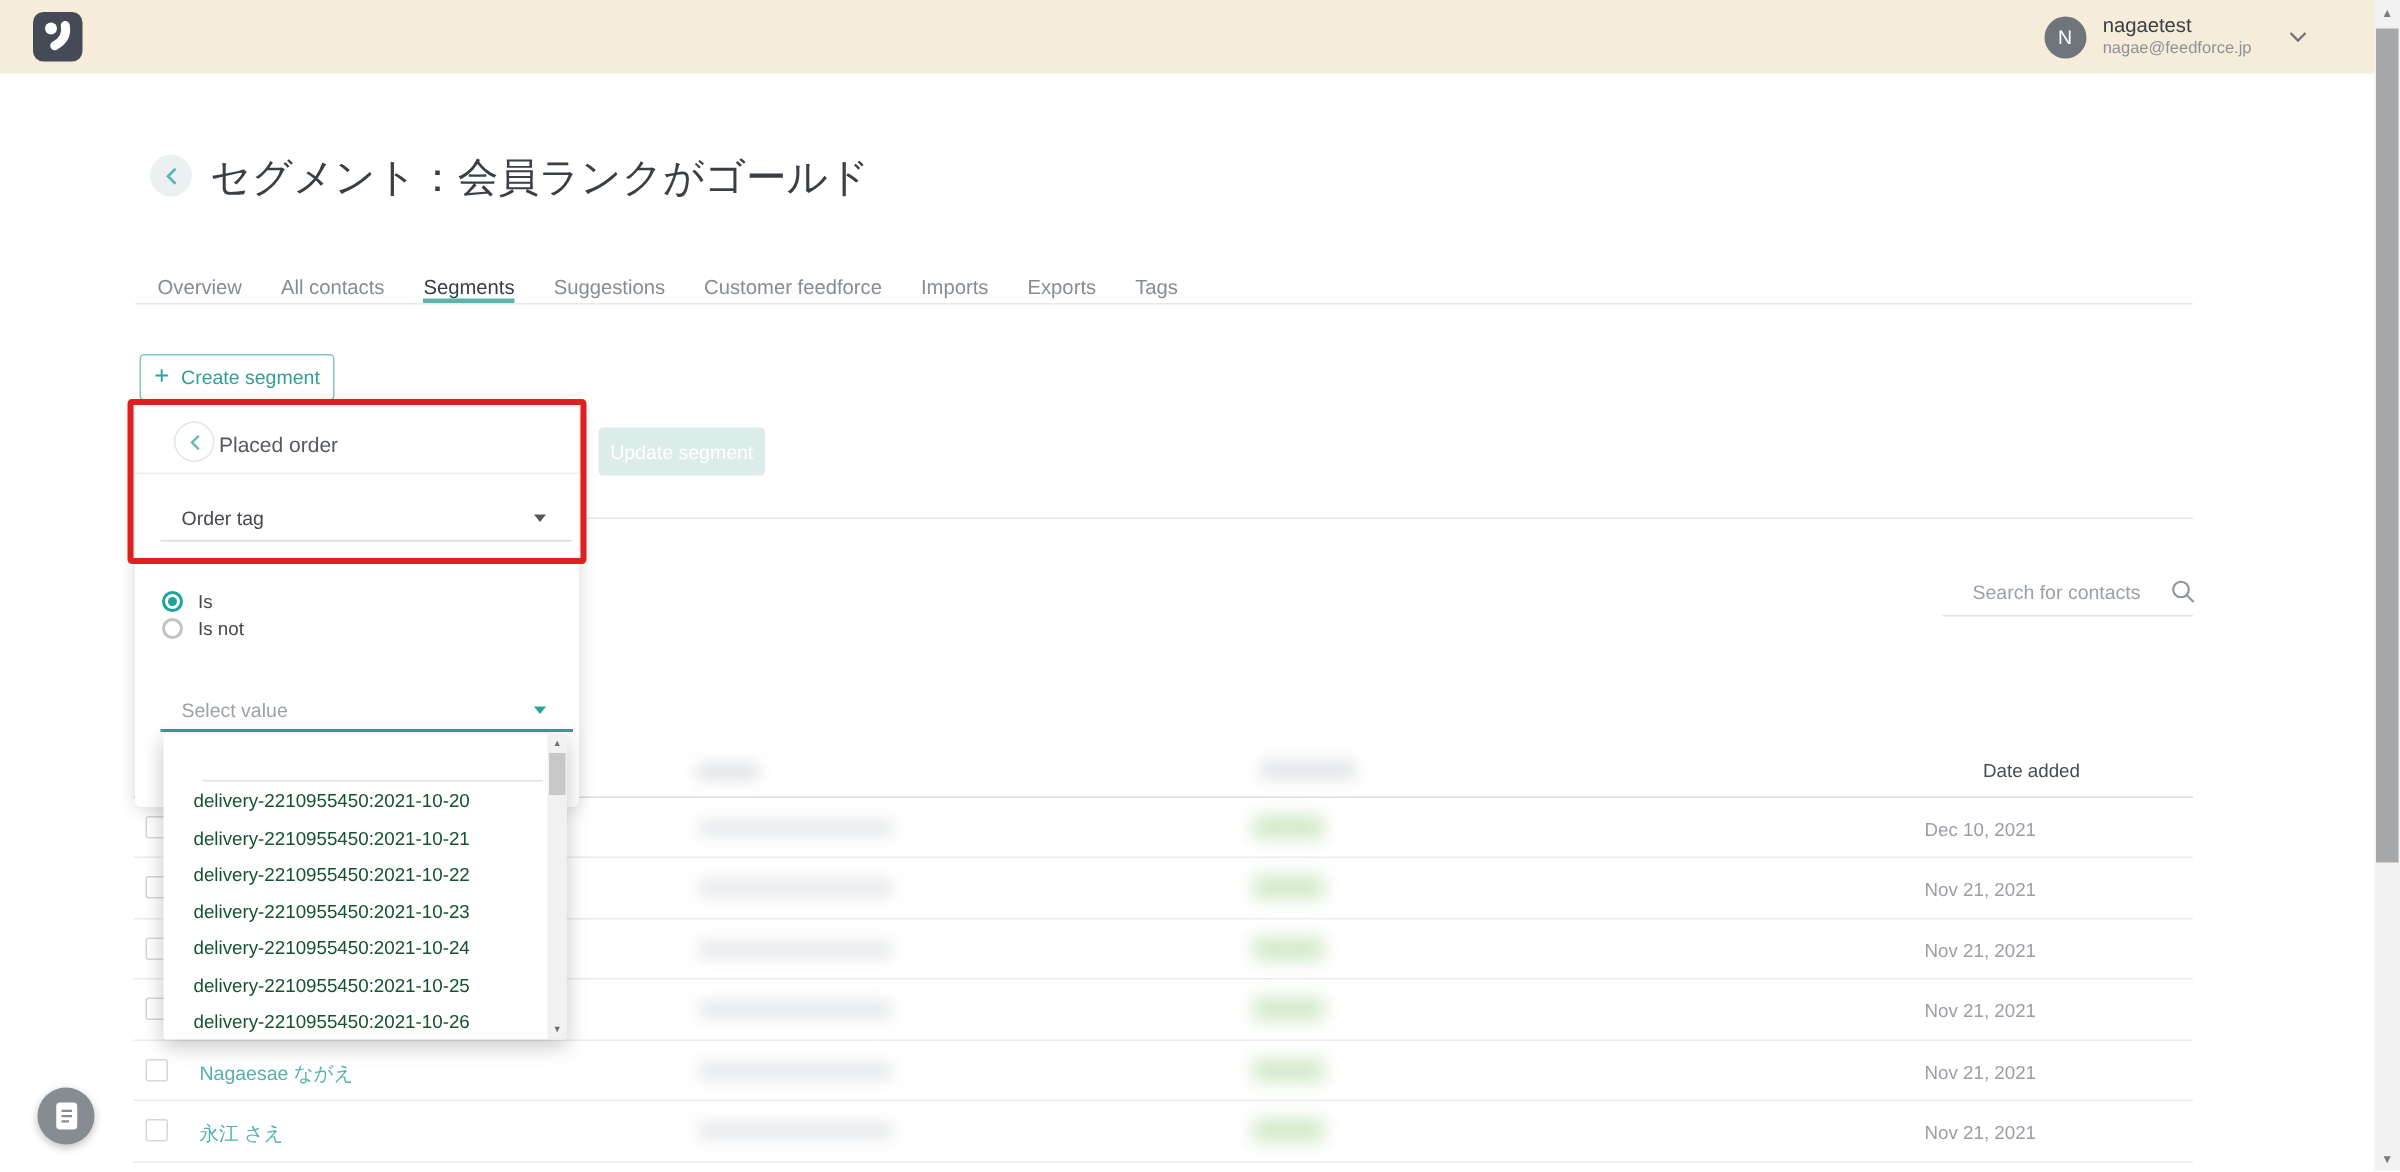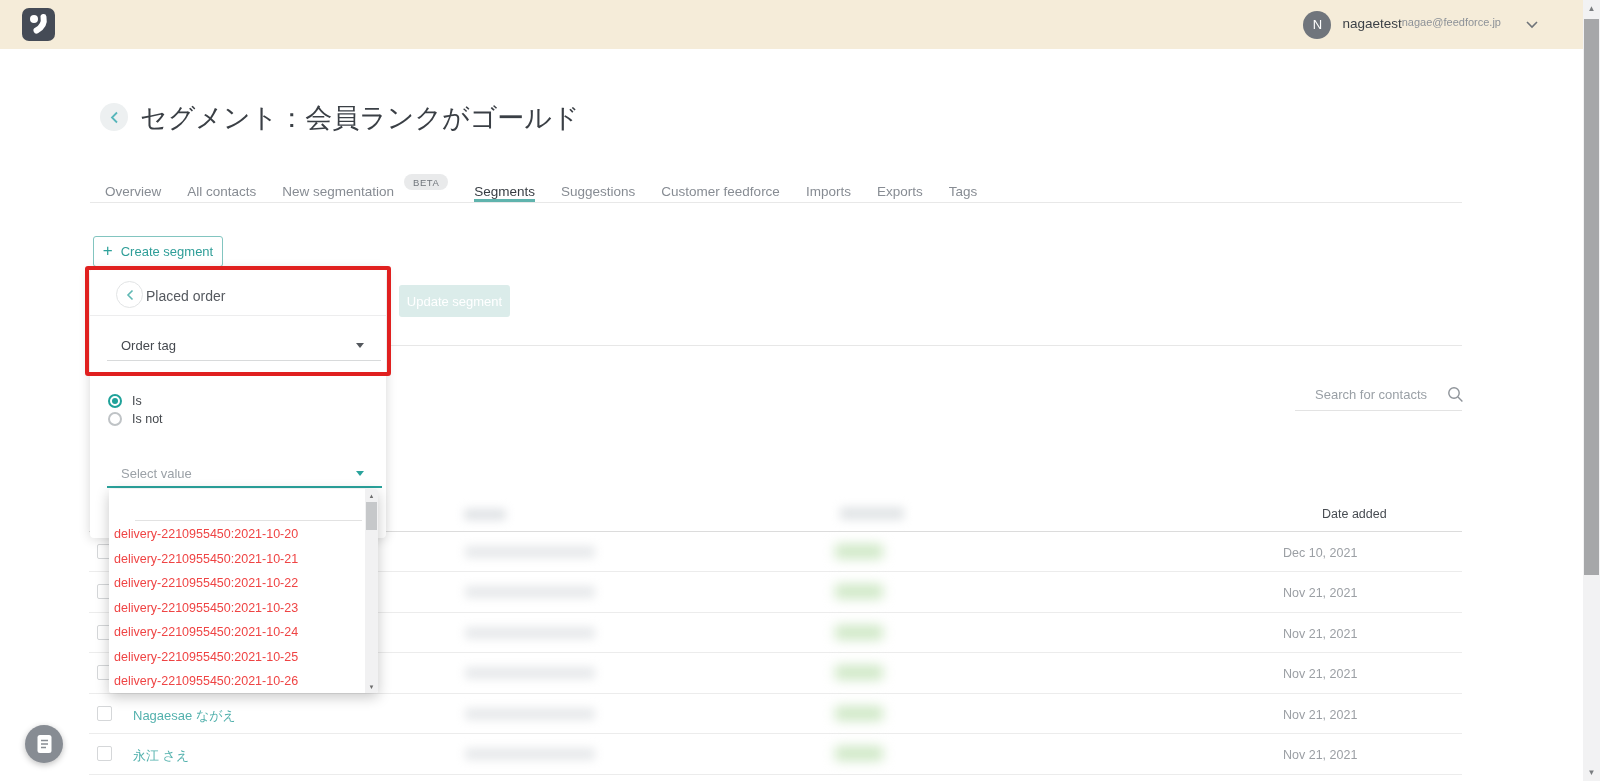--- a/index.html
+++ b/index.html
@@ -10,21 +10,21 @@
   .topnav{position:absolute;left:0;top:0;width:1600px;height:49px;background:#f5ecd9;z-index:70;}
   .logo{position:absolute;left:22px;top:8px;width:33px;height:33px;background:#454b56;border-radius:7px;
         display:flex;align-items:center;justify-content:center;}
   .nav-items{position:absolute;left:78px;top:0;height:49px;display:flex;gap:27px;}
   .nav-item{height:49px;display:flex;align-items:center;box-sizing:border-box;font-size:14px;color:#3c4046;
             border-bottom:4px solid transparent;padding:4px 2px 0 2px;cursor:pointer;}
   .nav-item.active{border-bottom-color:#22c271;}
   .user-menu{position:absolute;right:62px;top:0;height:49px;display:flex;align-items:center;gap:11px;}
   .avatar{width:28px;height:28px;border-radius:50%;background:#70757c;color:#fff;font-size:13px;
           display:flex;align-items:center;justify-content:center;}
-  .user-texts{display:flex;flex-direction:row;line-height:1.25;}
+  .user-texts{display:flex;flex-direction:column;line-height:1.25;}
   .user-name{font-size:13.5px;color:#3b4046;}
   .user-email{font-size:11px;color:#8d9298;}
   .user-chevron{margin-left:14px;display:flex;align-items:center;}
 
   
   .pg-scrollbar{position:absolute;right:0;top:0;width:17px;height:781px;background:#f2f2f3;z-index:80;}
   .pg-arrow{position:absolute;left:0;width:17px;height:17px;display:flex;align-items:center;justify-content:center;
             font-size:8px;color:#7a7d80;}
   .pg-thumb{position:absolute;left:1px;top:19px;width:15px;height:556px;background:#a6a7a9;}
 
@@ -105,21 +105,21 @@
 
   
   .value-dd{position:absolute;left:109px;top:489px;width:269px;height:204px;background:#fff;border-radius:2px;
       box-shadow:0 4px 14px rgba(0,0,0,.22);z-index:40;overflow:hidden;}
   .dd-search{position:absolute;left:0;top:0;right:13px;height:31px;display:flex;align-items:center;}
   .dd-search input{border:none;outline:none;background:transparent;font-family:inherit;font-size:13px;
       color:#55595e;width:200px;padding-left:26px;}
   .dd-search input::placeholder{color:#b8bdc3;}
   .dd-div{position:absolute;left:26px;right:16px;top:31px;height:1px;background:#e2e2e2;}
   .dd-options{position:absolute;left:0;top:33px;right:13px;}
-  .dd-opt{height:24.5px;display:flex;align-items:center;padding-left:5px;font-size:12.5px;color:#ef4444;cursor:pointer;}
+  .dd-opt{height:24.5px;display:flex;align-items:center;padding-left:20px;font-size:12.5px;color:#14532d;cursor:pointer;}
   .dd-scroll{position:absolute;right:0;top:0;bottom:0;width:13px;background:#f1f1f2;}
   .dd-arrow{position:absolute;left:0;width:13px;height:13px;display:flex;align-items:center;justify-content:center;
       font-size:6px;color:#6d6d6d;}
   .dd-thumb{position:absolute;left:1px;top:13px;width:11px;height:28px;background:#c6c8ca;}
 
   
   .float-btn{position:absolute;left:25px;top:725px;width:38px;height:38px;border-radius:50%;background:#878c93;
       box-shadow:0 2px 6px rgba(0,0,0,.25);display:flex;align-items:center;justify-content:center;cursor:pointer;z-index:50;}
 </style>
 </head>
@@ -154,24 +154,20 @@
     </svg>
   </div>
   <div class="page-title">セグメント：会員ランクがゴールド</div>
 
   <div class="tabs-bar" id="tabs-bar">
       <div class="tab">
         <span>Overview</span>
       </div>
       <div class="tab">
         <span>All contacts</span>
-      </div>
-      <div class="tab">
-        <span>New segmentation</span>
-        <span class="beta-badge">BETA</span>
       </div>
       <div class="tab active">
         <span>Segments</span>
       </div>
       <div class="tab">
         <span>Suggestions</span>
       </div>
       <div class="tab">
         <span>Customer feedforce</span>
       </div>

